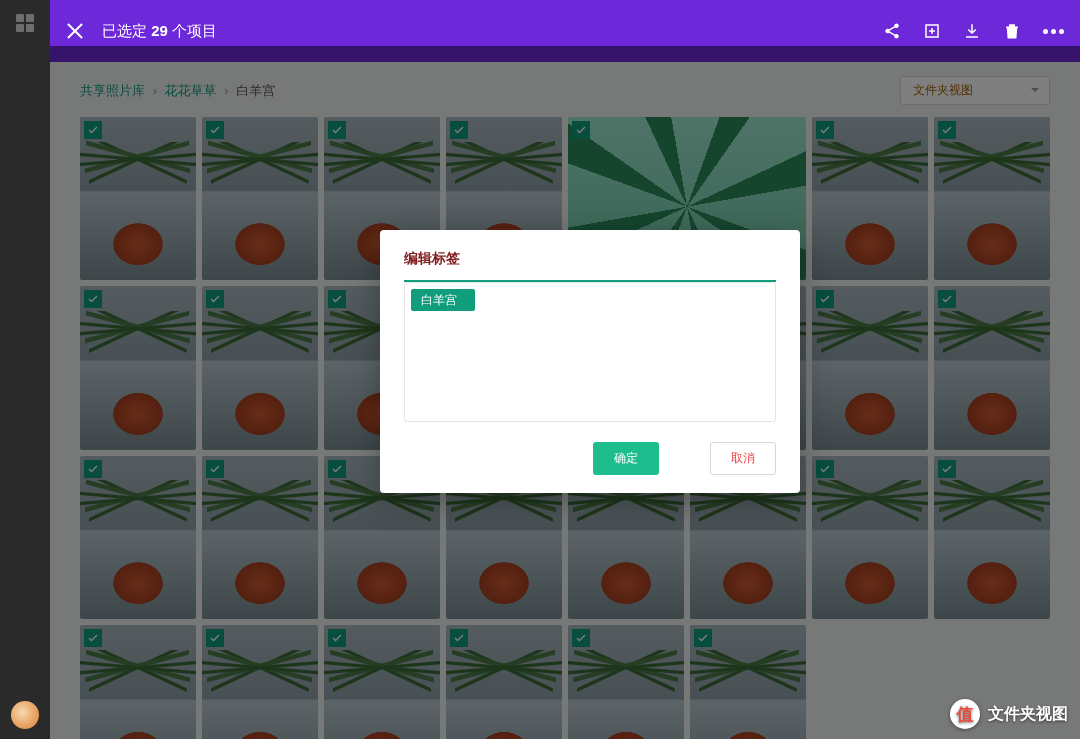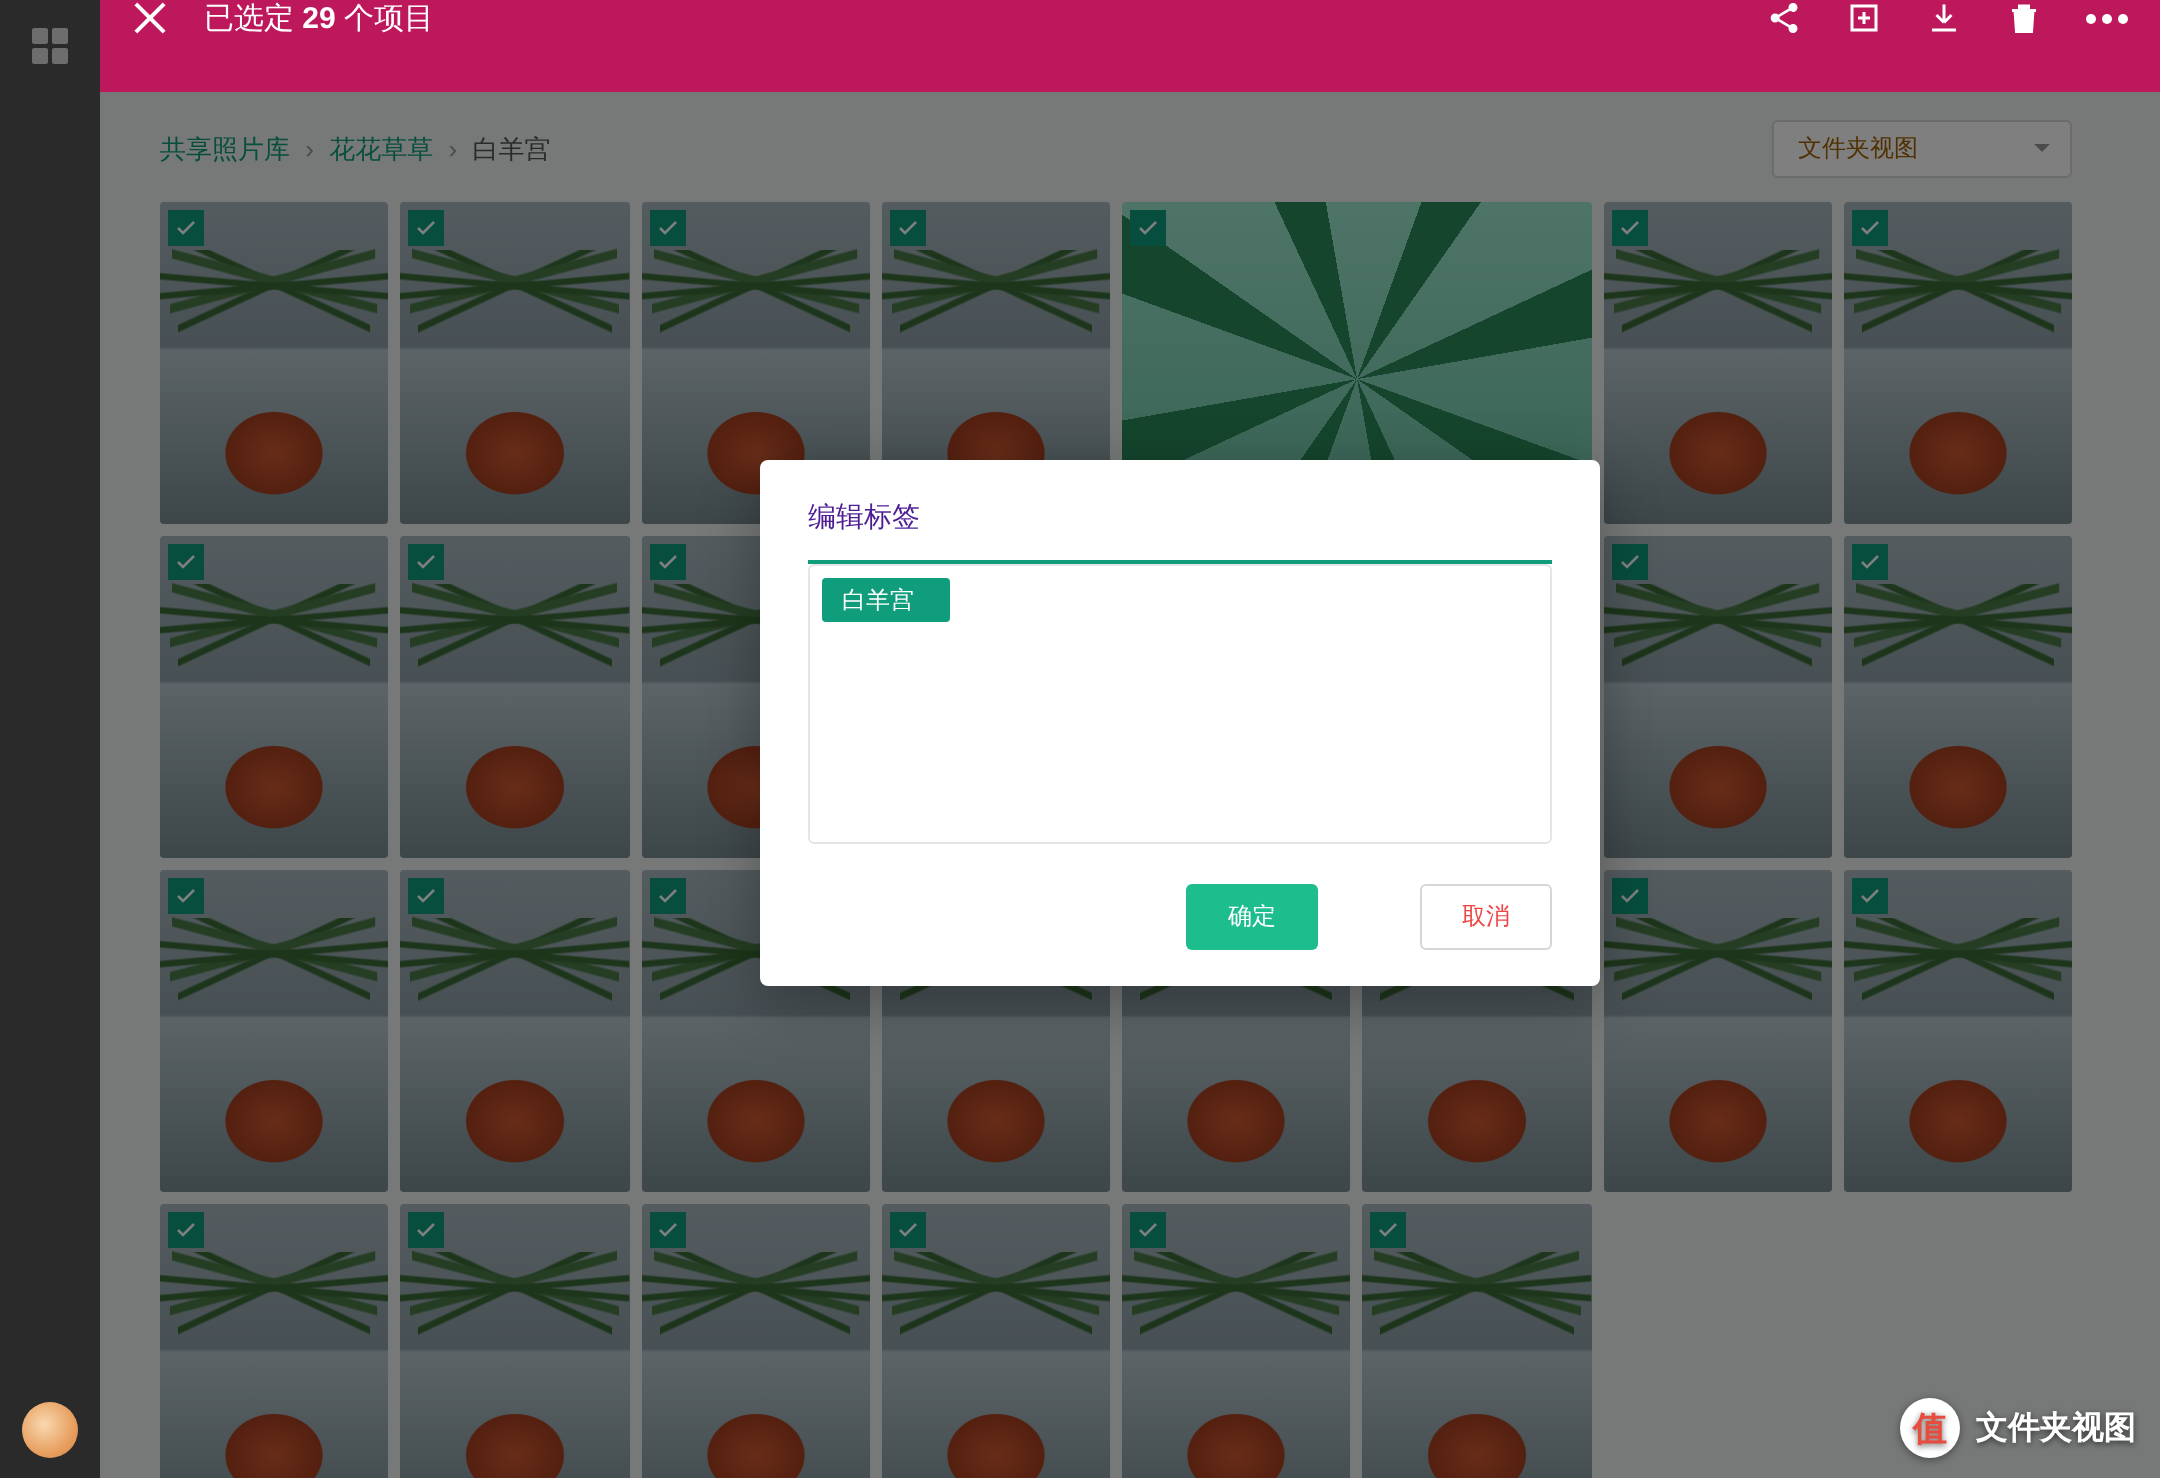--- a/index.html
+++ b/index.html
@@ -3,33 +3,33 @@
 <meta charset="utf-8">
 <style>
   * { box-sizing: border-box; margin: 0; padding: 0; }
   html, body { width: 1080px; height: 739px; overflow: hidden; font-family: "Microsoft YaHei", Arial, sans-serif; background: #0d0d0d; }
   .app { display: flex; width: 100%; height: 100%; }
   .sidebar { width: 50px; background: #2a2a2a; display: flex; flex-direction: column; align-items: center; padding-top: 14px; }
   .sidebar .grid-icon { width: 18px; height: 18px; display: grid; grid-template-columns: 1fr 1fr; grid-template-rows: 1fr 1fr; gap: 2px; }
   .sidebar .grid-icon span { background: #6d6d6d; border-radius: 1px; }
   .sidebar .avatar { width: 28px; height: 28px; border-radius: 50%; background: radial-gradient(circle at 40% 40%, #f8d8b0, #e8a060 60%, #d08040); margin-top: auto; margin-bottom: 10px; }
   .main { flex: 1; display: flex; flex-direction: column; background: #eef0f1; position: relative; }
-  .header { height: 46px; background: #be185d; color: #fff; display: flex; align-items: flex-start; padding: 0 16px; gap: 18px; font-size: 15px; }
+  .header { height: 62px; background: #6d28d9; color: #fff; display: flex; align-items: center; padding: 0 16px; gap: 18px; font-size: 15px; }
   .header .close { width: 18px; height: 18px; position: relative; cursor: pointer; }
   .header .close::before, .header .close::after { content: ""; position: absolute; left: 8px; top: -1px; width: 2px; height: 20px; background: #fff; }
   .header .close::before { transform: rotate(45deg); }
   .header .close::after { transform: rotate(-45deg); }
   .header .title { font-weight: 400; }
   .header .title b { font-weight: 700; }
   .header .actions { margin-left: auto; display: flex; gap: 22px; align-items: center; }
   .header .hicon { width: 18px; height: 18px; fill: #fff; cursor: pointer; }
   .header .dots { display: flex; gap: 3px; align-items: center; }
   .header .dots span { width: 5px; height: 5px; background: #fff; border-radius: 50%; }
 
-  .content { flex: 1; padding: 14px 44px 20px 30px; overflow: hidden; position: relative; }
+  .content { flex: 1; padding: 14px 30px 20px 30px; overflow: hidden; position: relative; }
   .toprow { display: flex; justify-content: space-between; align-items: center; margin-bottom: 12px; font-size: 13px; color: #555; }
   .breadcrumb a { color: #0f9d7c; text-decoration: none; }
   .breadcrumb .sep { color: #999; margin: 0 4px; }
   .breadcrumb .current { color: #555; font-weight: 500; }
   .viewdrop { border: 1px solid #d6d6d6; background: #fff; padding: 5px 28px 5px 12px; font-size: 12px; color: #a16207; border-radius: 3px; position: relative; min-width: 150px; cursor: pointer; }
   .viewdrop::after { content: ""; position: absolute; right: 10px; top: 11px; border: 4px solid transparent; border-top-color: #999; }
 
   .grid { display: grid; grid-template-columns: repeat(8, 1fr); gap: 6px; width: 100%; }
   .thumb { position: relative; aspect-ratio: 110/155; border-radius: 2px; overflow: hidden; background: #7a8c92; }
   .thumb .tick { position: absolute; top: 4px; left: 4px; width: 18px; height: 18px; background: #0f9d7c; display: flex; align-items: center; justify-content: center; }
@@ -56,21 +56,21 @@
         #2a8b5a 135deg 150deg, transparent 150deg 180deg,
         #2a8b5a 180deg 195deg, transparent 195deg 225deg,
         #2a8b5a 225deg 240deg, transparent 240deg 270deg,
         #2a8b5a 270deg 285deg, transparent 285deg 315deg,
         #2a8b5a 315deg 330deg, transparent 330deg 360deg),
       linear-gradient(to bottom, #9de8d0, #6fc8a8);
   }
 
   .overlay { position: absolute; inset: 46px 0 0 0; background: rgba(0,0,0,0.5); z-index: 5; }
   .dialog { position: absolute; z-index: 10; width: 420px; left: 330px; top: 230px; background: #fff; border-radius: 4px; box-shadow: 0 8px 30px rgba(0,0,0,0.3); padding: 20px 24px 18px 24px; }
-  .dialog h3 { font-size: 14px; font-weight: 400; color: #4c1d95; padding-bottom: 12px; border-bottom: 2px solid #0f9d7c; }
+  .dialog h3 { font-size: 14px; font-weight: 700; color: #7f1d1d; padding-bottom: 12px; border-bottom: 2px solid #0f9d7c; }
   .dialog .sublabel { font-size: 12px; color: #888; margin: 14px 0 10px; }
   .tagbox { border: 1px solid #e5e5e5; min-height: 140px; padding: 6px; border-radius: 3px; display: flex; flex-wrap: wrap; align-content: flex-start; gap: 6px; }
   .chip { background: #0f9d7c; color: #fff; font-size: 12px; padding: 4px 18px 4px 10px; border-radius: 2px; cursor: default; display: inline-flex; align-items: center; height: 22px; }
   .taginput { border: none; outline: none; font-size: 12px; color: #0f9d7c; padding: 4px 6px; min-width: 80px; height: 22px; border-left: 1px solid #0f9d7c; }
   .taginput::placeholder { color: #0f9d7c; }
   .dlgactions { display: flex; justify-content: flex-end; gap: 10px; margin-top: 20px; }
   .btn { font-size: 12px; padding: 7px 20px; border-radius: 3px; cursor: pointer; border: 1px solid transparent; }
   .btn.primary { background: #1dbd8e; color: #fff; }
   .btn.secondary { background: #fff; color: #ef4444; border-color: #d6d6d6; margin-left: 41px; }
 

